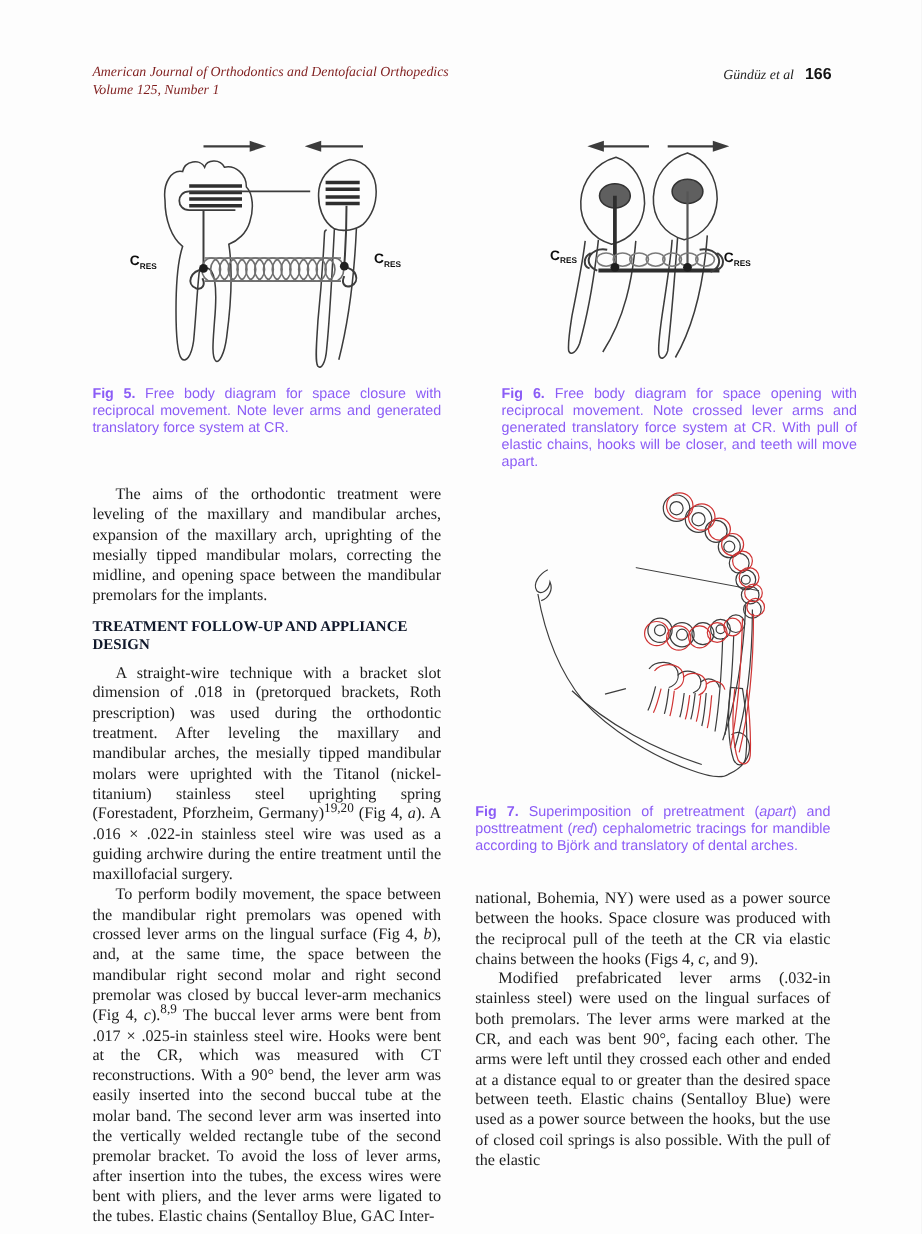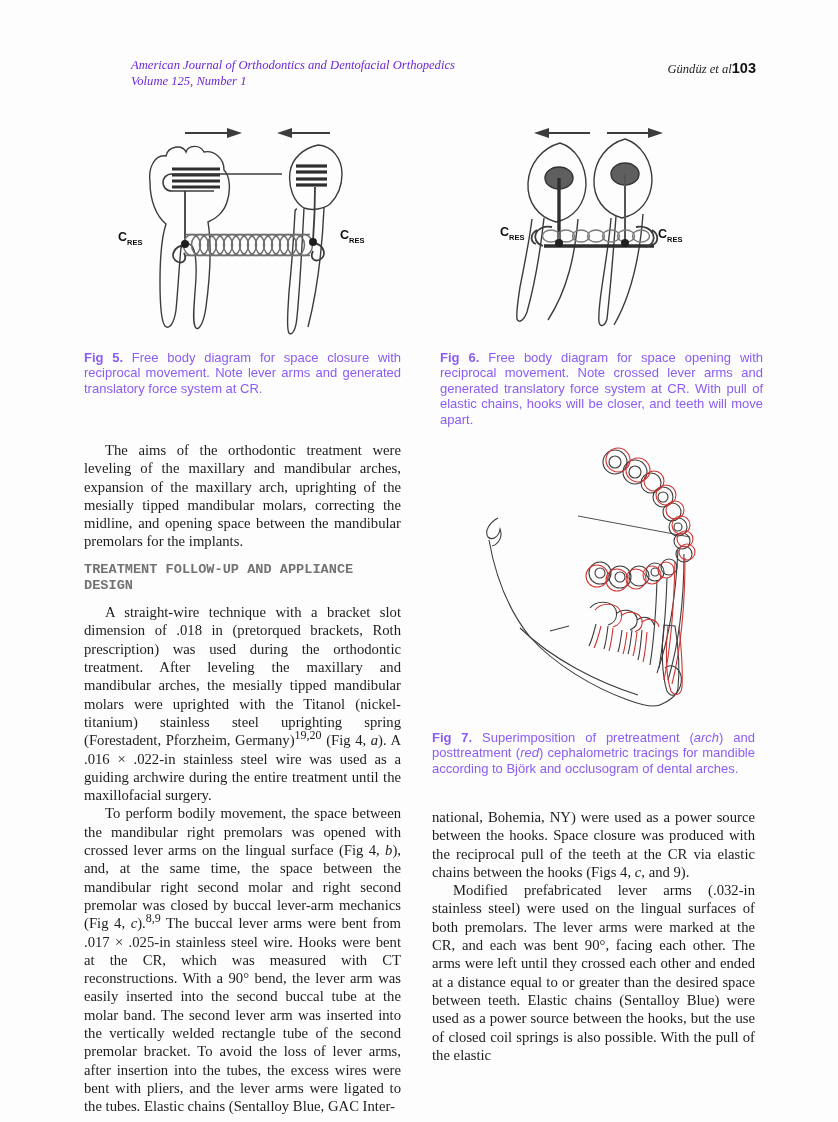--- a/index.html
+++ b/index.html
@@ -8,25 +8,25 @@
     width:838px;height:1122px;
     background:#fdfdfd;
     margin:0 auto;
     font-family:"Liberation Serif", serif;
     color:#1c1c1c;
     overflow:hidden;
   }
   
   .hdr-left{
     position:absolute;left:84px;top:58px;width:420px;
-    font-style:italic;font-size:12.6px;line-height:15.5px;color:#6d28d9;margin-left:47px;
+    font-style:italic;font-size:12.6px;line-height:15.5px;color:#7f1d1d;
   }
   .hdr-right{
     position:absolute;right:82px;top:60px;
-    display:flex;align-items:baseline;
+    display:flex;align-items:baseline;gap:10px;
   }
   .hdr-authors{font-style:italic;font-size:12.6px;color:#222;}
   .hdr-page{font-family:"Liberation Sans",sans-serif;font-weight:bold;font-size:14.5px;color:#111;}
   
   .figwrap{position:absolute;}
   .figwrap svg{display:block;}
   .caption{
     position:absolute;
     font-family:"Liberation Sans",sans-serif;
     font-size:13px;line-height:15.4px;color:#8b5cf6;
@@ -41,41 +41,41 @@
   .cres sub{font-size:7.5px;font-weight:bold;}
   
   .col{
     position:absolute;
     font-size:14.7px;line-height:18.3px;
     text-align:justify;
   }
   .col p{margin:0;text-indent:21px;}
   .col p.noindent{text-indent:0;}
   .heading{
-    font-family:Liberation Mono, monospace;
+    font-family:Liberation Serif, serif;
     font-weight:bold;font-size:13.6px;line-height:16.2px;
-    margin:11px 0 9px 0;color:#737373;
+    margin:11px 0 9px 0;color:#0f172a;
     text-align:left;
   }
   sup{font-size:12px;line-height:0;}
   .it{font-style:italic;}
   .bd{font-weight:bold;}
 </style>
 </head>
 <body>
 
 <div class="page">
 
   <div class="hdr-left">
     <div>American Journal of Orthodontics and Dentofacial Orthopedics</div>
     <div>Volume 125, Number 1</div>
   </div>
   <div class="hdr-right">
     <span class="hdr-authors">Gündüz et al</span>
-    <span class="hdr-page">103</span>
+    <span class="hdr-page">166</span>
   </div>
 
   <div class="figwrap" style="left:84px;top:112px;width:317px;height:236px;">
     <svg width="317" height="236" viewBox="0 0 317 236">
       <g stroke="#3c3c3c" fill="none" stroke-width="1.4">
 
         <g>
           <line x1="101" y1="21" x2="144" y2="21" stroke-width="2"></line>
           <polygon points="143,16 158,21 143,26" fill="#3c3c3c" stroke="none"></polygon>
         </g>
@@ -177,21 +177,21 @@
         <line x1="112" y1="134" x2="222" y2="134" stroke-width="3.6" stroke="#2e2e2e"></line>
         <path d="M120,115 C103,112 97,129 111,134 M105,118 C98,122 98,130 104,132" stroke-width="1.8"></path>
         <path d="M204,115 C222,112 228,130 214,135 M220,118 C227,122 227,131 220,133" stroke-width="1.8"></path>
         <circle cx="127" cy="131" r="4" fill="#1e1e1e" stroke="none"></circle>
         <circle cx="193" cy="131" r="4" fill="#1e1e1e" stroke="none"></circle>
       </g>
     </svg>
     <span class="cres" style="left:68px;top:113px;"><span>C</span><sub>RES</sub></span>
     <span class="cres" style="left:226px;top:115px;"><span>C</span><sub>RES</sub></span>
   </div>
-  <div class="caption" style="left:440px;top:350px;width:323px;"><span class="bd">Fig 6.</span><span> Free body diagram for space opening with reciprocal movement. Note crossed lever arms and generated translatory force system at CR. With pull of elastic chains, hooks will be closer, and teeth will move apart.</span></div>
+  <div class="caption" style="left:456px;top:350px;width:323px;"><span class="bd">Fig 6.</span><span> Free body diagram for space opening with reciprocal movement. Note crossed lever arms and generated translatory force system at CR. With pull of elastic chains, hooks will be closer, and teeth will move apart.</span></div>
 
   <div class="col" style="left:84px;top:441px;width:317px;">
     <p><span>The aims of the orthodontic treatment were leveling of the maxillary and mandibular arches, expansion of the maxillary arch, uprighting of the mesially tipped mandibular molars, correcting the midline, and opening space between the mandibular premolars for the implants.</span></p>
     <h2 class="heading">TREATMENT FOLLOW-UP AND APPLIANCE DESIGN</h2>
     <p><span>A straight-wire technique with a bracket slot dimension of .018 in (pretorqued brackets, Roth prescription) was used during the orthodontic treatment. After leveling the maxillary and mandibular arches, the mesially tipped mandibular molars were uprighted with the Titanol (nickel-titanium) stainless steel uprighting spring (Forestadent, Pforzheim, Germany)</span><sup>19,20</sup><span> (Fig 4, </span><span class="it">a</span><span>). A .016 × .022-in stainless steel wire was used as a guiding archwire during the entire treatment until the maxillofacial surgery.</span></p>
     <p><span>To perform bodily movement, the space between the mandibular right premolars was opened with crossed lever arms on the lingual surface (Fig 4, </span><span class="it">b</span><span>), and, at the same time, the space between the mandibular right second molar and right second premolar was closed by buccal lever-arm mechanics (Fig 4, </span><span class="it">c</span><span>).</span><sup>8,9</sup><span> The buccal lever arms were bent from .017 × .025-in stainless steel wire. Hooks were bent at the CR, which was measured with CT reconstructions. With a 90° bend, the lever arm was easily inserted into the second buccal tube at the molar band. The second lever arm was inserted into the vertically welded rectangle tube of the second premolar bracket. To avoid the loss of lever arms, after insertion into the tubes, the excess wires were bent with pliers, and the lever arms were ligated to the tubes. Elastic chains (Sentalloy Blue, GAC Inter-</span></p>
   </div>
 
   <div class="figwrap" style="left:432px;top:430px;width:323px;height:292px;">
     <svg width="323" height="292" viewBox="0 0 323 292">
@@ -267,20 +267,20 @@
         <path d="M253,128 C253,168 250,214 240,254"></path>
         <g transform="translate(5,2)">
           <path d="M158,178 C164,170 180,170 184,180 C186,188 182,193 176,195 M164,194 C162,202 160,210 157,216 M176,196 C175,205 174,212 172,219"></path>
           <path d="M184,184 C190,178 202,179 205,188 C206,194 203,198 198,200 M190,200 C189,208 188,216 186,222 M200,200 C199,209 198,217 196,224"></path>
           <path d="M205,190 C211,185 220,187 222,195 M210,200 C209,212 208,222 206,230"></path>
         </g>
         <path d="M236,196 C233,221 234,247 239,261 C243,267 249,265 250,257 C251,238 249,215 247,197"></path>
       </g>
     </svg>
   </div>
-  <div class="caption" style="left:432px;top:730px;width:323px;"><span class="bd">Fig 7.</span><span> Superimposition of pretreatment (</span><span class="it">arch</span><span>) and posttreatment (</span><span class="it">red</span><span>) cephalometric tracings for mandible according to Björk and occlusogram of dental arches.</span></div>
+  <div class="caption" style="left:432px;top:730px;width:323px;"><span class="bd">Fig 7.</span><span> Superimposition of pretreatment (</span><span class="it">apart</span><span>) and posttreatment (</span><span class="it">red</span><span>) cephalometric tracings for mandible according to Björk and translatory of dental arches.</span></div>
 
   <div class="col" style="left:432px;top:808px;width:323px;">
     <p class="noindent"><span>national, Bohemia, NY) were used as a power source between the hooks. Space closure was produced with the reciprocal pull of the teeth at the CR via elastic chains between the hooks (Figs 4, </span><span class="it">c</span><span>, and 9).</span></p>
     <p><span>Modified prefabricated lever arms (.032-in stainless steel) were used on the lingual surfaces of both premolars. The lever arms were marked at the CR, and each was bent 90°, facing each other. The arms were left until they crossed each other and ended at a distance equal to or greater than the desired space between teeth. Elastic chains (Sentalloy Blue) were used as a power source between the hooks, but the use of closed coil springs is also possible. With the pull of the elastic</span></p>
   </div>
 
 </div>
 
 </body></html>

